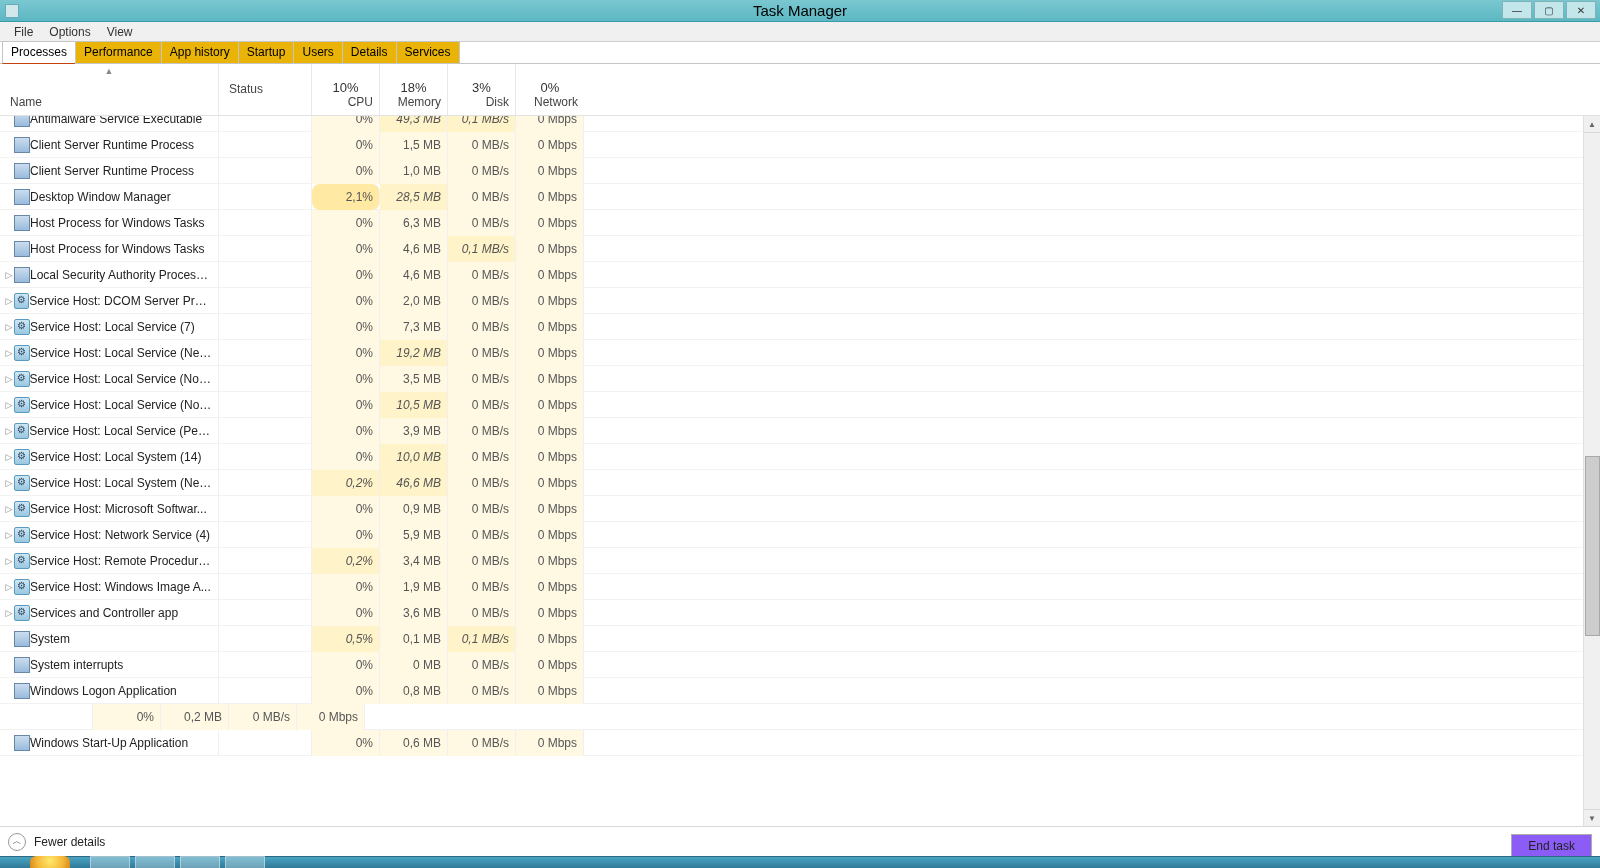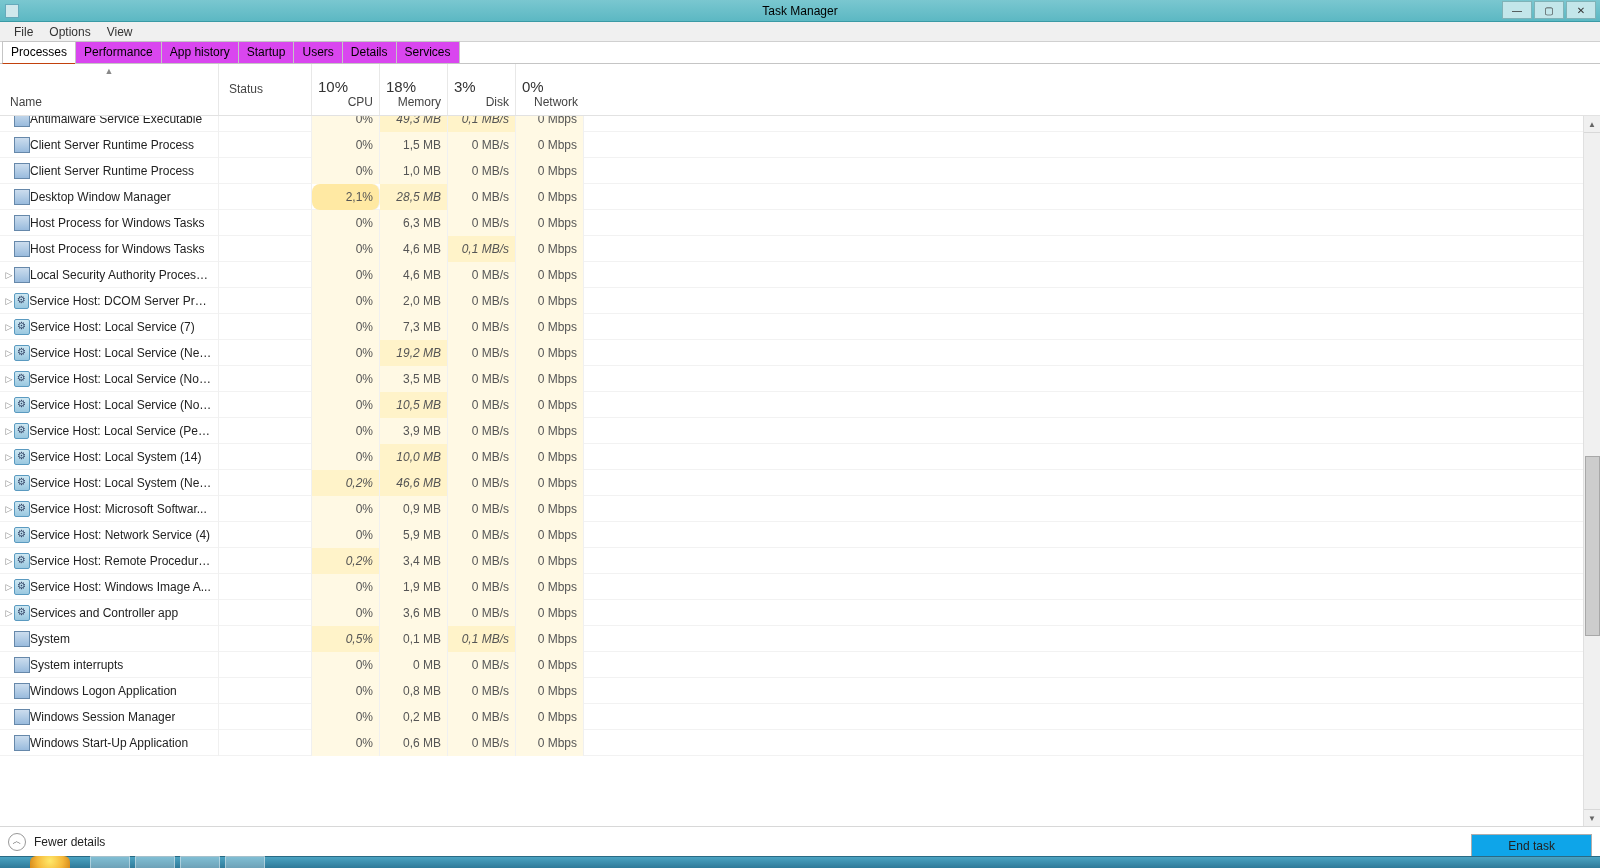--- a/index.html
+++ b/index.html
@@ -1,34 +1,34 @@
 <!DOCTYPE html>
 <html><head>
 <meta charset="utf-8">
 <style>
 * { box-sizing: border-box; margin: 0; padding: 0; font-family: "Segoe UI", Tahoma, sans-serif; font-size: 12px; }
 html, body { width: 1600px; height: 868px; overflow: hidden; background: #fff; }
 
 .titlebar { height: 22px; background: linear-gradient(#7ac7d0, #5cb8c3); display: flex; align-items: center; position: relative; border-bottom: 1px solid #3a9aa5; }
 .titlebar .app-icon { width: 14px; height: 14px; margin: 0 5px; background: #d0e8ec; border: 1px solid #6ab; }
-.titlebar .title { position: absolute; left: 50%; transform: translateX(-50%); color: #000; font-size: 12px; }
+.titlebar .title { position: absolute; left: 50%; transform: translateX(-50%); color: #000; font-size: 15px; }
 .titlebar .win-controls { position: absolute; right: 0; display: flex; height: 20px; top: 1px; }
 .titlebar .win-btn { width: 30px; height: 18px; border: 1px solid #7fb3b8; background: #c3e6ea; display: flex; align-items: center; justify-content: center; margin-left: 2px; font-size: 10px; color: #333; cursor: pointer; }
 .titlebar .win-btn:last-child { margin-right: 4px; }
 
 .menubar { height: 20px; background: #f0f0f0; border-bottom: 1px solid #d0d0d0; display: flex; align-items: center; padding-left: 6px; }
 .menubar .menu-item { padding: 2px 8px; color: #333; cursor: pointer; }
 
 .tabbar { height: 22px; background: #fff; display: flex; align-items: flex-end; padding-left: 2px; border-bottom: 1px solid #c5c5c5; }
-.tabbar .tab { padding: 3px 8px 4px 8px; border: 1px solid #c5c5c5; border-bottom: 1px solid #c5c5c5; background: #d946ef; margin-right: -1px; cursor: pointer; position: relative; top: 1px; }
+.tabbar .tab { padding: 3px 8px 4px 8px; border: 1px solid #c5c5c5; border-bottom: 1px solid #c5c5c5; background: #eab308; margin-right: -1px; cursor: pointer; position: relative; top: 1px; }
 .tabbar .tab.active { background: #fff; border-bottom: 1px solid #c2410c; font-weight: normal; }
 
 .header-row { display: flex; height: 52px; border-bottom: 1px solid #e2e2e2; user-select: none; }
 .hcol { display: flex; flex-direction: column; justify-content: flex-end; padding: 4px 6px 6px 6px; border-right: 1px solid #e8e8e8; color: #444; }
-.hcol .pct { text-align: left; font-size: 15px; color: #333; }
+.hcol .pct { text-align: center; font-size: 13px; color: #333; }
 .hcol .lbl { text-align: right; }
 .col-name { width: 219px; border-right: 1px solid #e8e8e8; padding: 0 0 6px 10px; justify-content: flex-end; position: relative; }
 .col-name .sort-ind { position: absolute; top: 2px; left: 50%; transform: translateX(-50%); color: #888; font-size: 9px; }
 .col-status { width: 93px; padding-left: 10px; justify-content: center; }
 .col-cpu { width: 68px; }
 .col-mem { width: 68px; }
 .col-disk { width: 68px; }
 .col-net { width: 68px; border-right: none; }
 
 .list { position: absolute; top: 116px; left: 0; right: 0; bottom: 42px; overflow: hidden; }
@@ -48,21 +48,21 @@
 .first-row { margin-top: -10px; }
 
 .scrollbar { position: absolute; right: 0; top: 116px; bottom: 42px; width: 17px; background: #f0f0f0; border-left: 1px solid #e0e0e0; }
 .scrollbar .up, .scrollbar .down { height: 17px; background: #f0f0f0; display: flex; align-items: center; justify-content: center; color: #666; font-size: 8px; border-bottom: 1px solid #d8d8d8; }
 .scrollbar .down { position: absolute; bottom: 0; width: 100%; border-top: 1px solid #d8d8d8; border-bottom: none; }
 .scrollbar .thumb { position: absolute; top: 340px; width: 15px; left: 1px; height: 180px; background: #cdcdcd; border: 1px solid #a8a8a8; }
 
 .footer { position: absolute; bottom: 12px; left: 0; right: 0; height: 30px; border-top: 1px solid #d8d8d8; display: flex; align-items: center; justify-content: space-between; padding: 0 8px; background: #fff; }
 .footer .fewer { display: flex; align-items: center; gap: 8px; cursor: pointer; color: #222; }
 .footer .circ { width: 18px; height: 18px; border: 1px solid #999; border-radius: 50%; display: flex; align-items: center; justify-content: center; font-size: 9px; color: #555; }
-.footer .endtask { padding: 4px 36px; border: 1px solid #adadad; background: #0ea5e9; cursor: pointer; color: #222; margin-top: 8px; }
+.footer .endtask { padding: 4px 16px; border: 1px solid #adadad; background: #8b5cf6; cursor: pointer; color: #222; margin-top: 8px; }
 
 .taskbar { position: absolute; bottom: 0; left: 0; right: 0; height: 12px; background: linear-gradient(#4aa3c2, #2f7a99); border-top: 1px solid #2a6a84; }
 .taskbar .start { position: absolute; left: 30px; bottom: 0; width: 40px; height: 12px; background: radial-gradient(circle at 50% 40%, #ffe96b, #f5b83a 60%, #d68a1a); border-radius: 6px 6px 0 0; }
 .taskbar .pin { position: absolute; bottom: 0; height: 12px; width: 40px; background: rgba(255,255,255,0.3); border: 1px solid rgba(255,255,255,0.4); border-bottom: none; }
 </style>
 </head>
 <body>
 
 <div class="titlebar">
   <div class="app-icon"></div>
@@ -387,25 +387,20 @@
         <span class="icon app"></span>
         <span class="txt">Windows Logon Application</span>
       </div>
       <div class="cell c-status"></div>
       <div class="cell c-num ">0%</div>
       <div class="cell c-num ">0,8 MB</div>
       <div class="cell c-num ">0 MB/s</div>
       <div class="cell c-num ">0 Mbps</div>
     </div>
     <div class="row">
-      <div class="cell c-name">
-        <span class="expander"></span>
-        <span class="icon app"></span>
-        <span class="txt">Windows Session Manager</span>
-      </div>
       <div class="cell c-status"></div>
       <div class="cell c-num ">0%</div>
       <div class="cell c-num ">0,2 MB</div>
       <div class="cell c-num ">0 MB/s</div>
       <div class="cell c-num ">0 Mbps</div>
     </div>
     <div class="row">
       <div class="cell c-name">
         <span class="expander"></span>
         <span class="icon app"></span>

